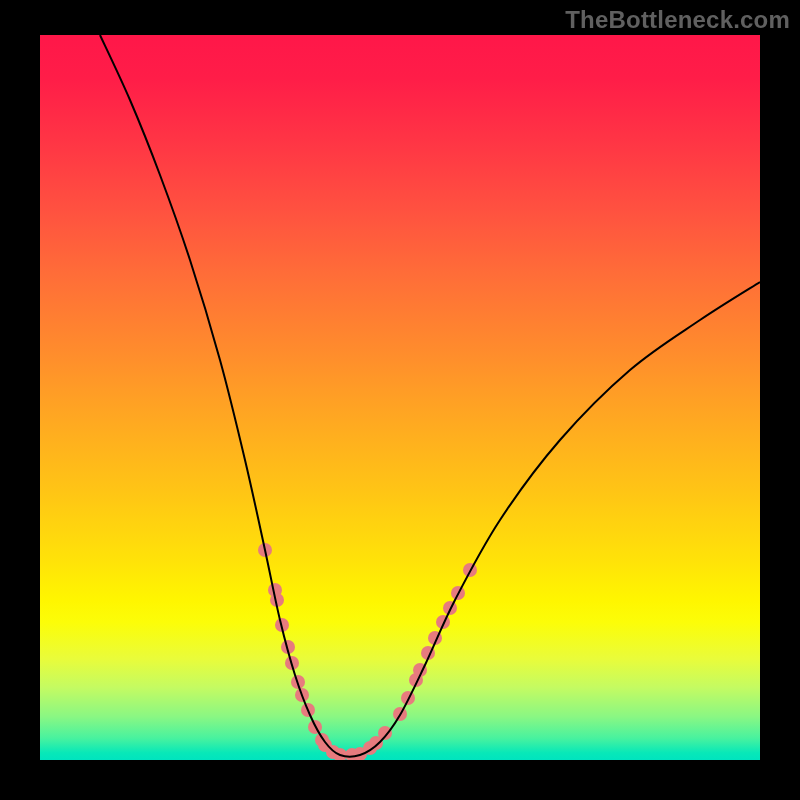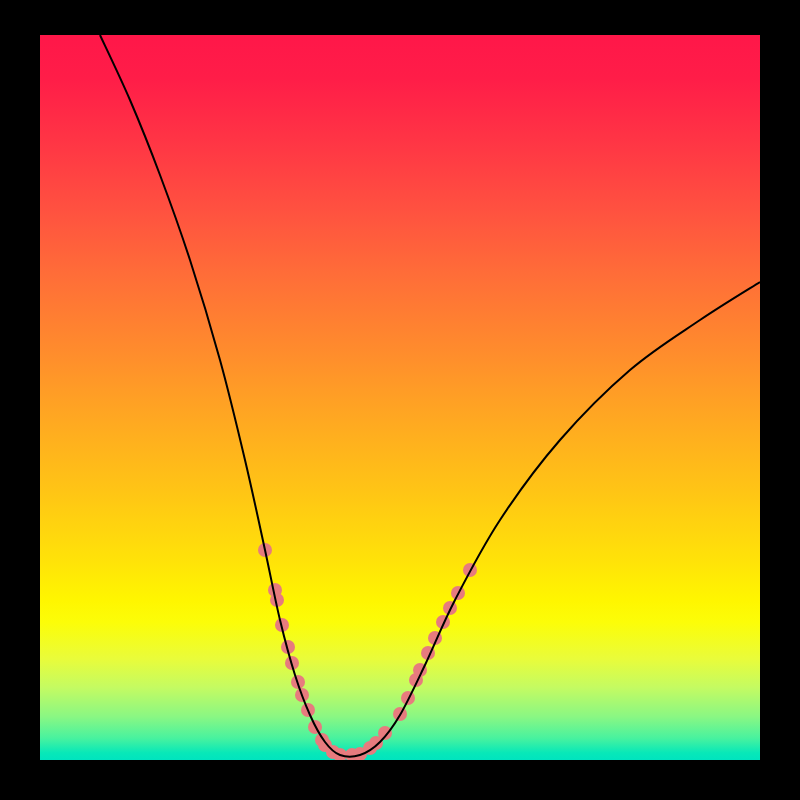--- a/index.html
+++ b/index.html
@@ -62,20 +62,21 @@
     top: 35px;
     width: 720px;
     height: 725px;
     z-index: 2;
   }
 </style>
 </head>
 <body>
 
 <div class="stage">
+  <div class="watermark">TheBottleneck.com</div>
   <div class="plot"></div>
   <svg class="curve" viewBox="0 0 720 725" preserveAspectRatio="none">
     <g id="markers-g">
         <circle cx="225" cy="515" r="7" fill="#e77b7e"></circle>
         <circle cx="235" cy="555" r="7" fill="#e77b7e"></circle>
         <circle cx="237" cy="565" r="7" fill="#e77b7e"></circle>
         <circle cx="242" cy="590" r="7" fill="#e77b7e"></circle>
         <circle cx="248" cy="612" r="7" fill="#e77b7e"></circle>
         <circle cx="252" cy="628" r="7" fill="#e77b7e"></circle>
         <circle cx="258" cy="647" r="7" fill="#e77b7e"></circle>

